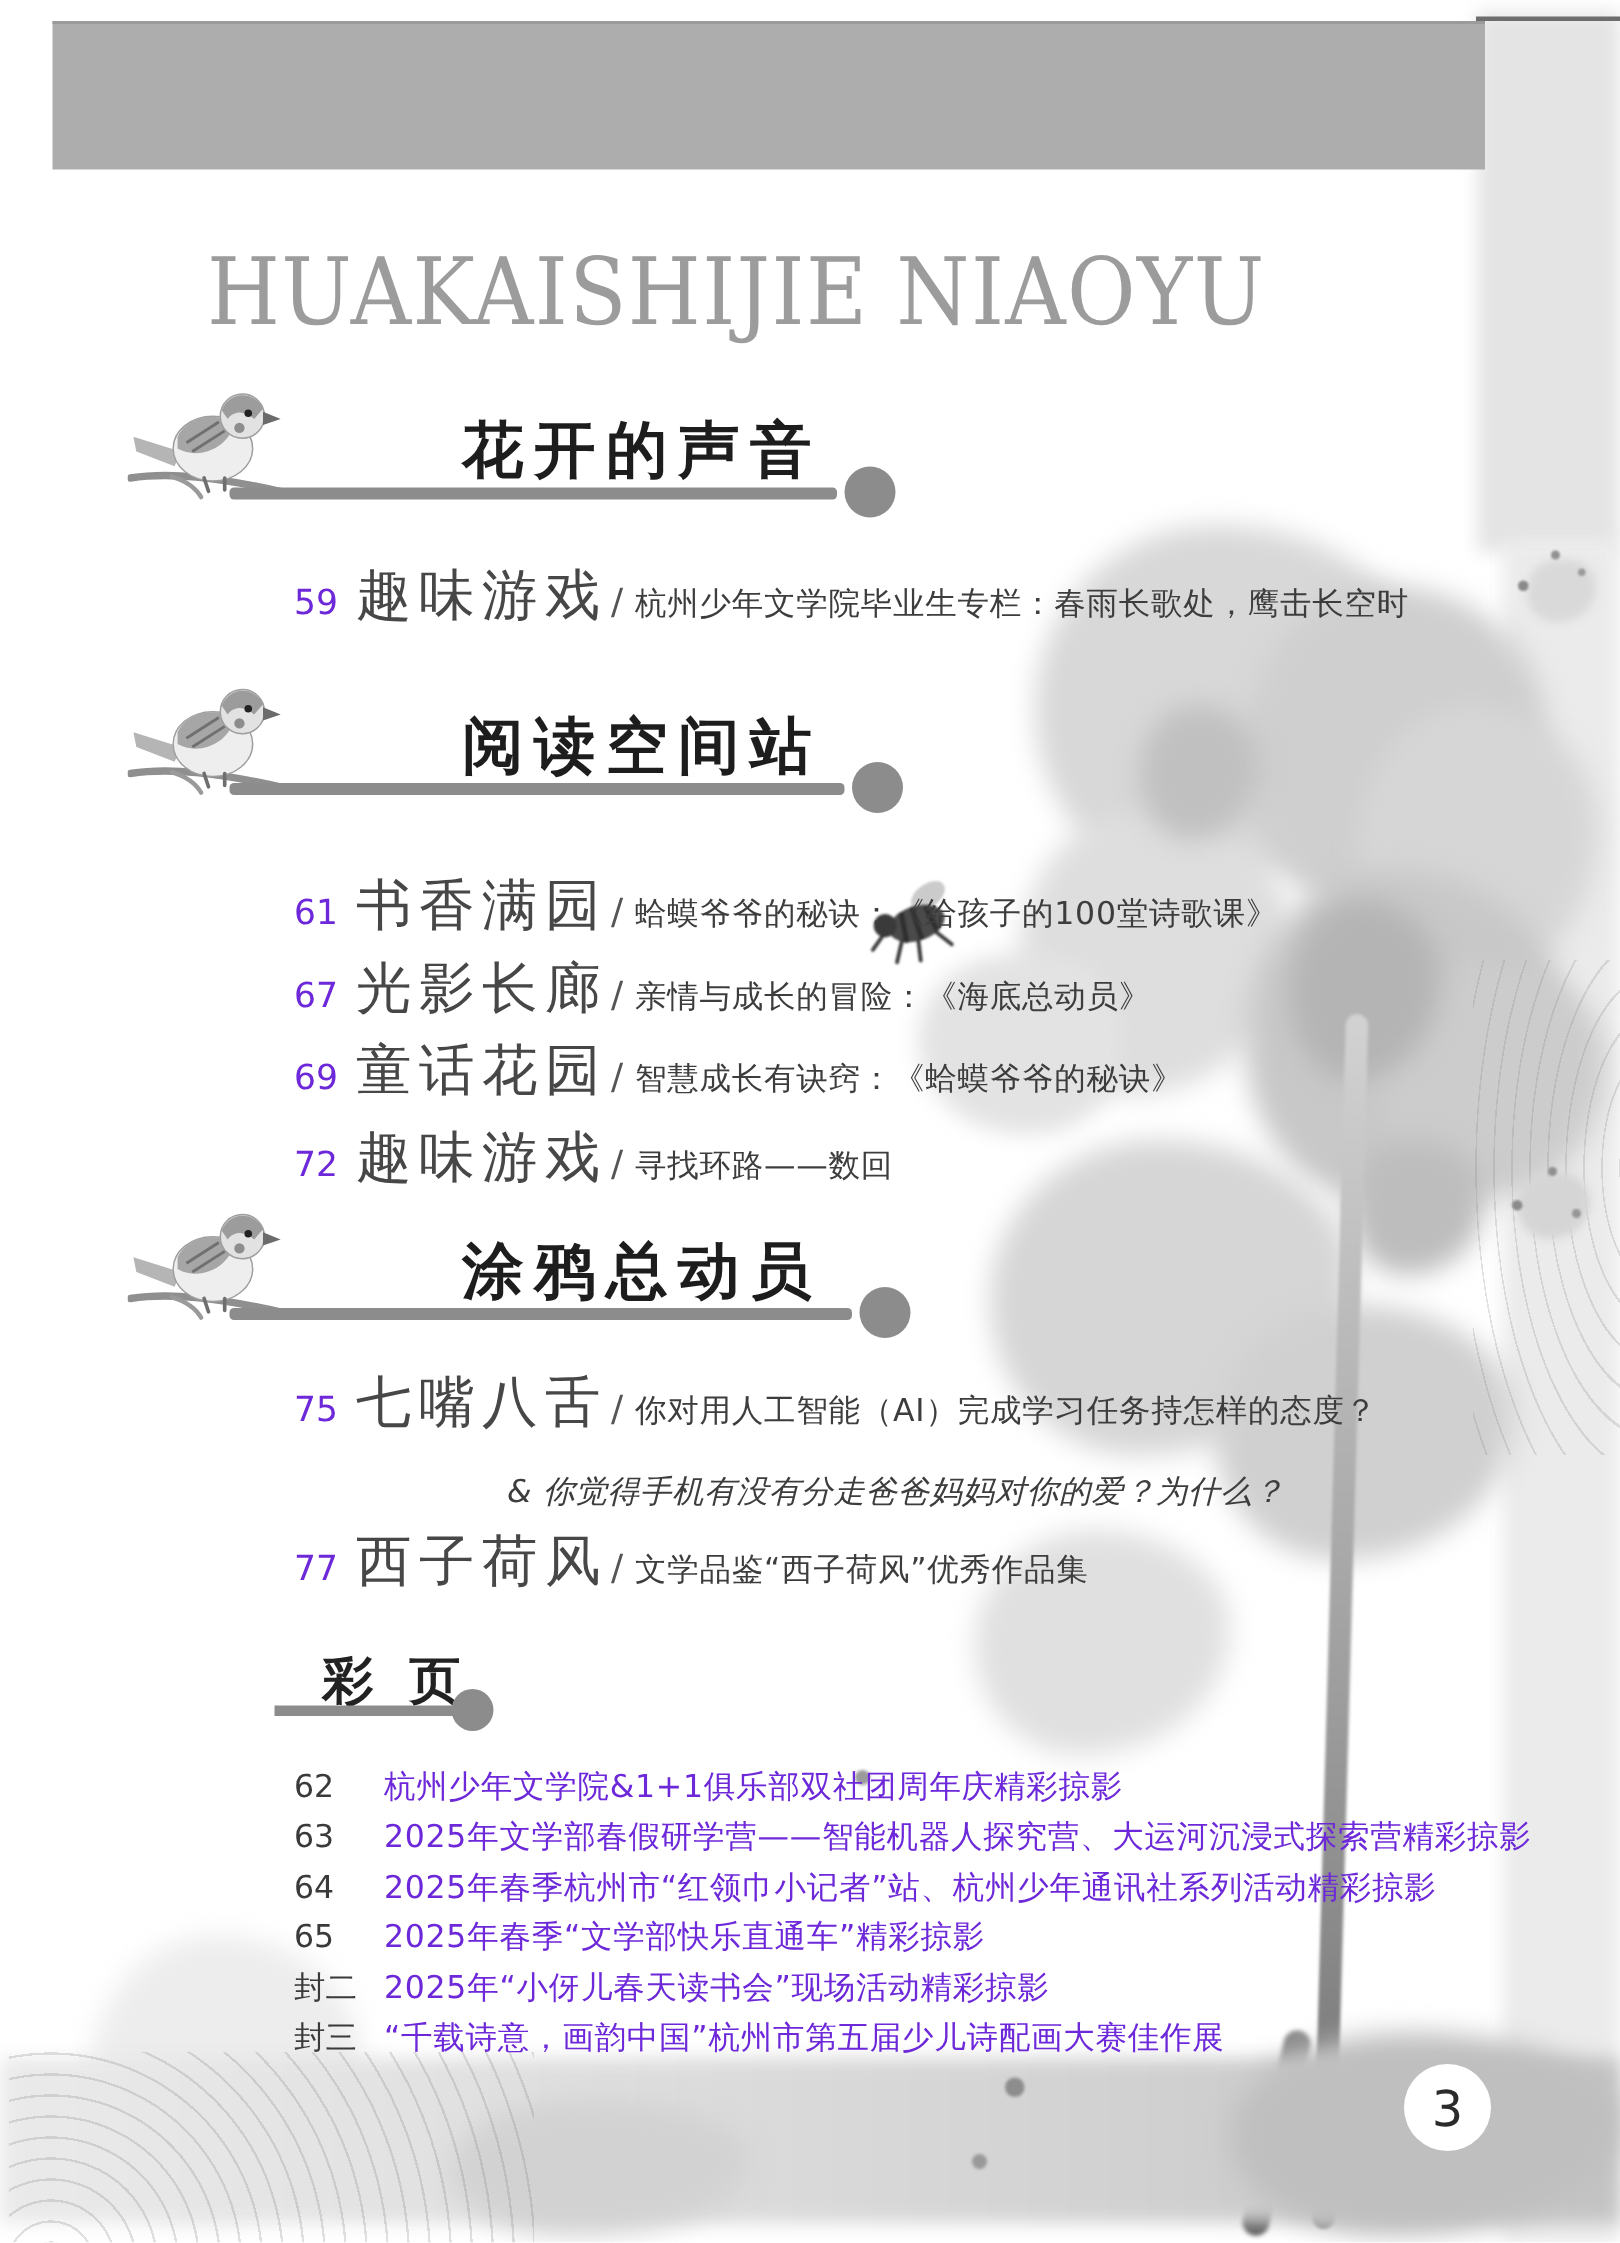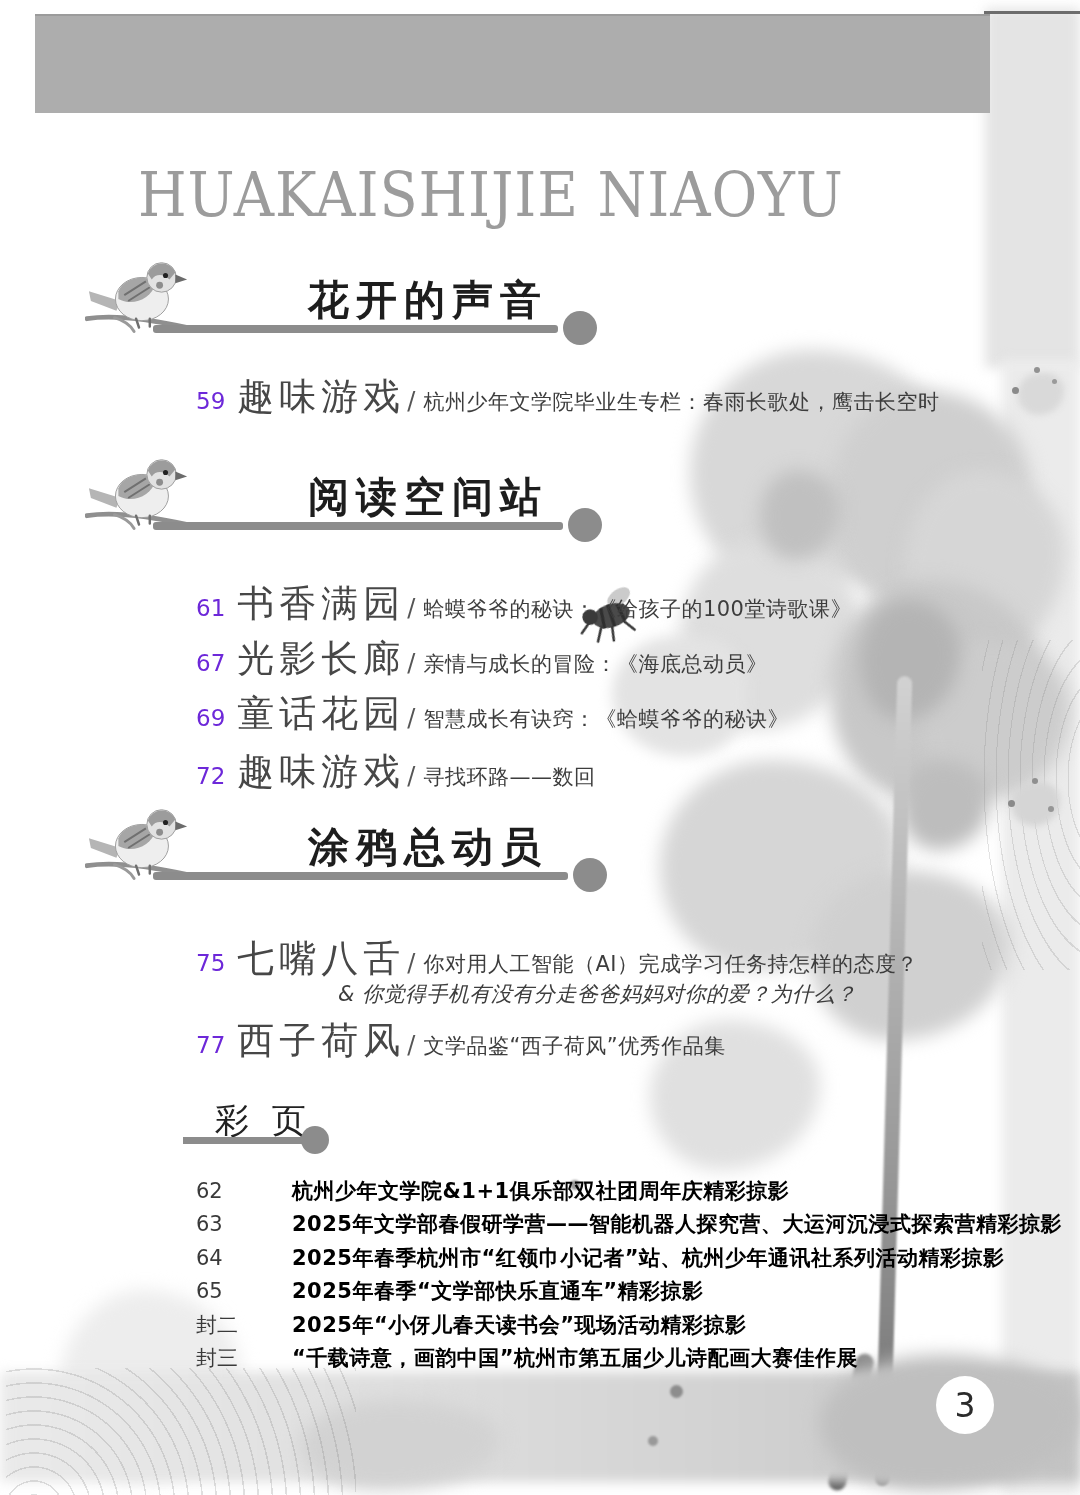--- a/index.html
+++ b/index.html
@@ -66,27 +66,27 @@
   .entry .num{font-size:23px;color:#6d28d9;margin-right:12px;}
   .entry .etitle{
     font-family:"DejaVu Serif","Liberation Serif",serif;
     font-size:37px;color:#474747;letter-spacing:5px;
   }
   .entry .slash{font-size:24px;color:#555;margin:0 8px 0 2px;}
   .entry .desc{font-size:21px;color:#3d3d3d;letter-spacing:.5px;}
   .entry-cont{position:absolute;z-index:3;font-size:21px;color:#3d3d3d;letter-spacing:.5px;white-space:nowrap;font-style:italic;}
   
   .cp-header{position:absolute;left:183px;top:1098px;z-index:3;}
-  .cp-title{font-weight:400;font-size:34px;letter-spacing:6px;color:#222;margin-left:32px;}
+  .cp-title{font-weight:700;font-size:34px;letter-spacing:6px;color:#222;margin-left:32px;}
   .cp-rule{position:absolute;left:0;top:39px;width:122px;height:7px;background:#8c8c8c;}
   .cp-dot{position:absolute;left:118px;top:28px;width:28px;height:28px;border-radius:50%;background:#8c8c8c;}
   .cp-rows{position:absolute;left:196px;top:1174px;z-index:3;}
-  .cp-row{display:flex;height:33.5px;align-items:center;white-space:nowrap;gap:36px;}
+  .cp-row{display:flex;height:33.5px;align-items:center;white-space:nowrap;}
   .cp-row .cnum{width:60px;font-size:21px;color:#3a3a3a;}
-  .cp-row .ctext{font-size:21px;color:#000000;letter-spacing:.5px;font-weight:bold;}
+  .cp-row .ctext{font-size:21px;color:#6d28d9;letter-spacing:.5px;}
   
   .page-circle{
     position:absolute;left:936px;top:1376px;width:58px;height:58px;border-radius:50%;
     background:#ffffff;z-index:4;display:flex;align-items:center;justify-content:center;
     font-size:33px;color:#2b2b2b;
   }
 </style>
 </head>
 <body>
 
@@ -217,21 +217,21 @@
   </div>
 
   <div class="sec-header" style="top:802px;">
     <svg class="bird">
         <use href="#bird"></use>
       </svg>
     <div class="sec-title">涂鸦总动员</div>
     <div class="rule" style="width:415px;"></div>
     <div class="rule-dot" style="left:488px;"></div>
   </div>
-  <div class="entry" style="top:934px;justify-content:space-between;">
+  <div class="entry" style="top:910px;justify-content:space-between;">
     <span class="num">75</span>
     <span class="etitle">七嘴八舌</span>
     <span class="slash">/</span>
     <span class="desc">你对用人工智能（AI）完成学习任务持怎样的态度？</span>
   </div>
   <div class="entry-cont" style="left:338px;top:980px;">&amp; 你觉得手机有没有分走爸爸妈妈对你的爱？为什么？</div>
   <div class="entry" style="top:1016px;">
     <span class="num">77</span>
     <span class="etitle">西子荷风</span>
     <span class="slash">/</span>

